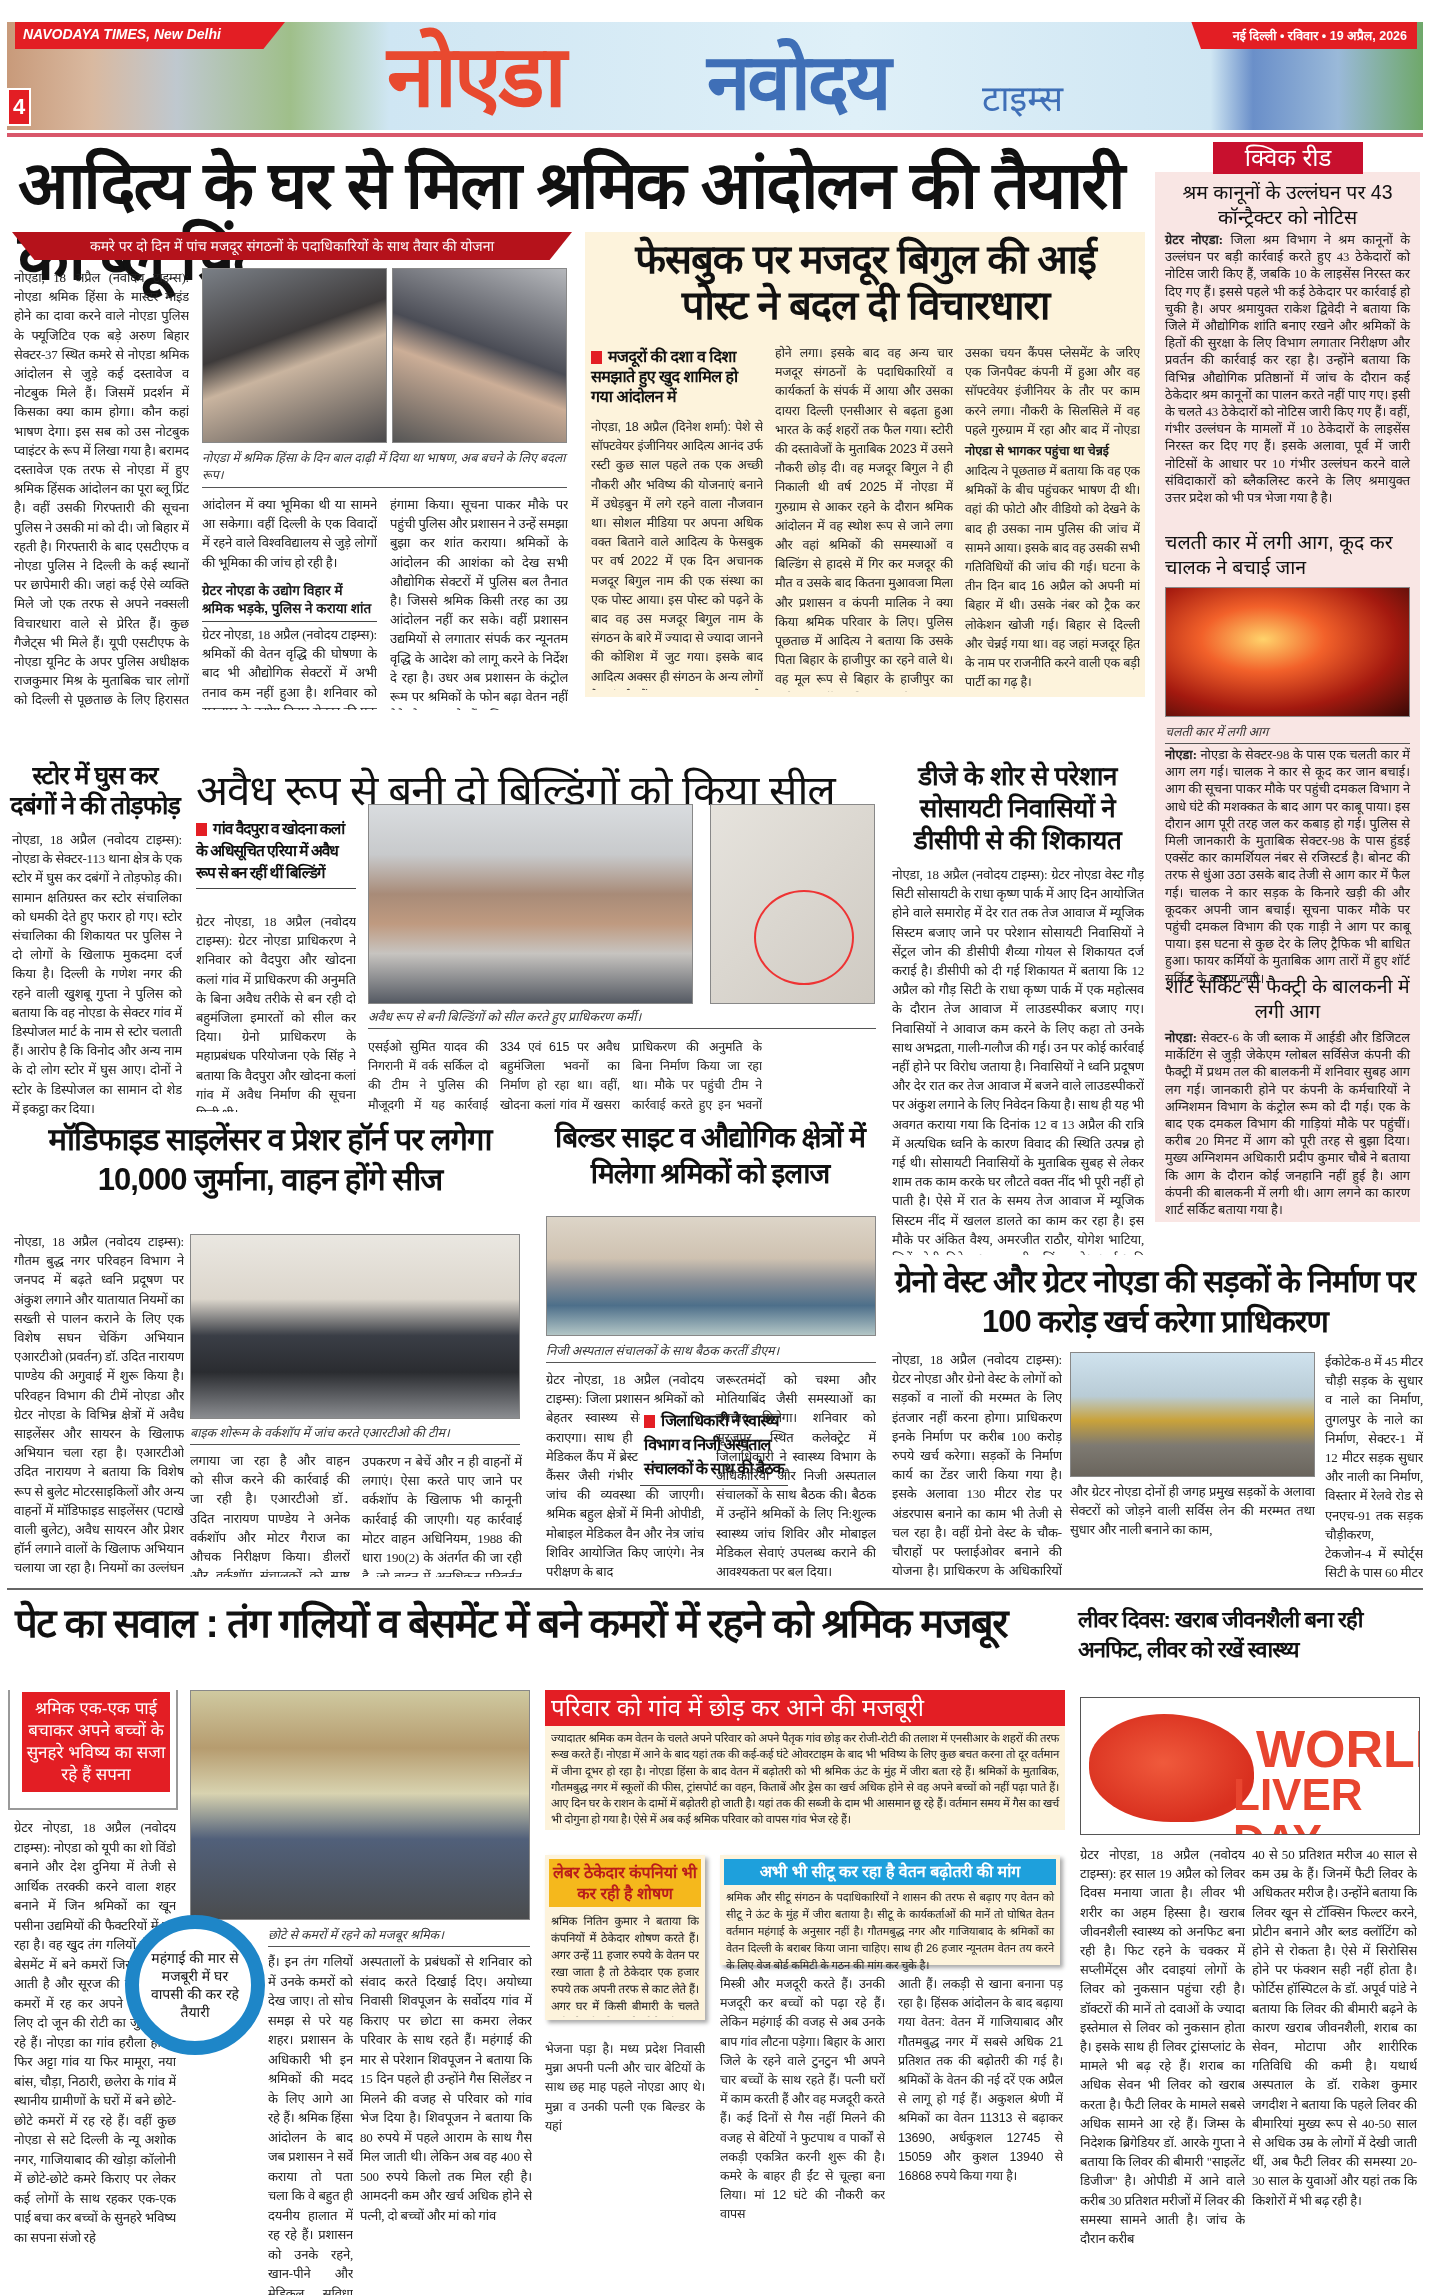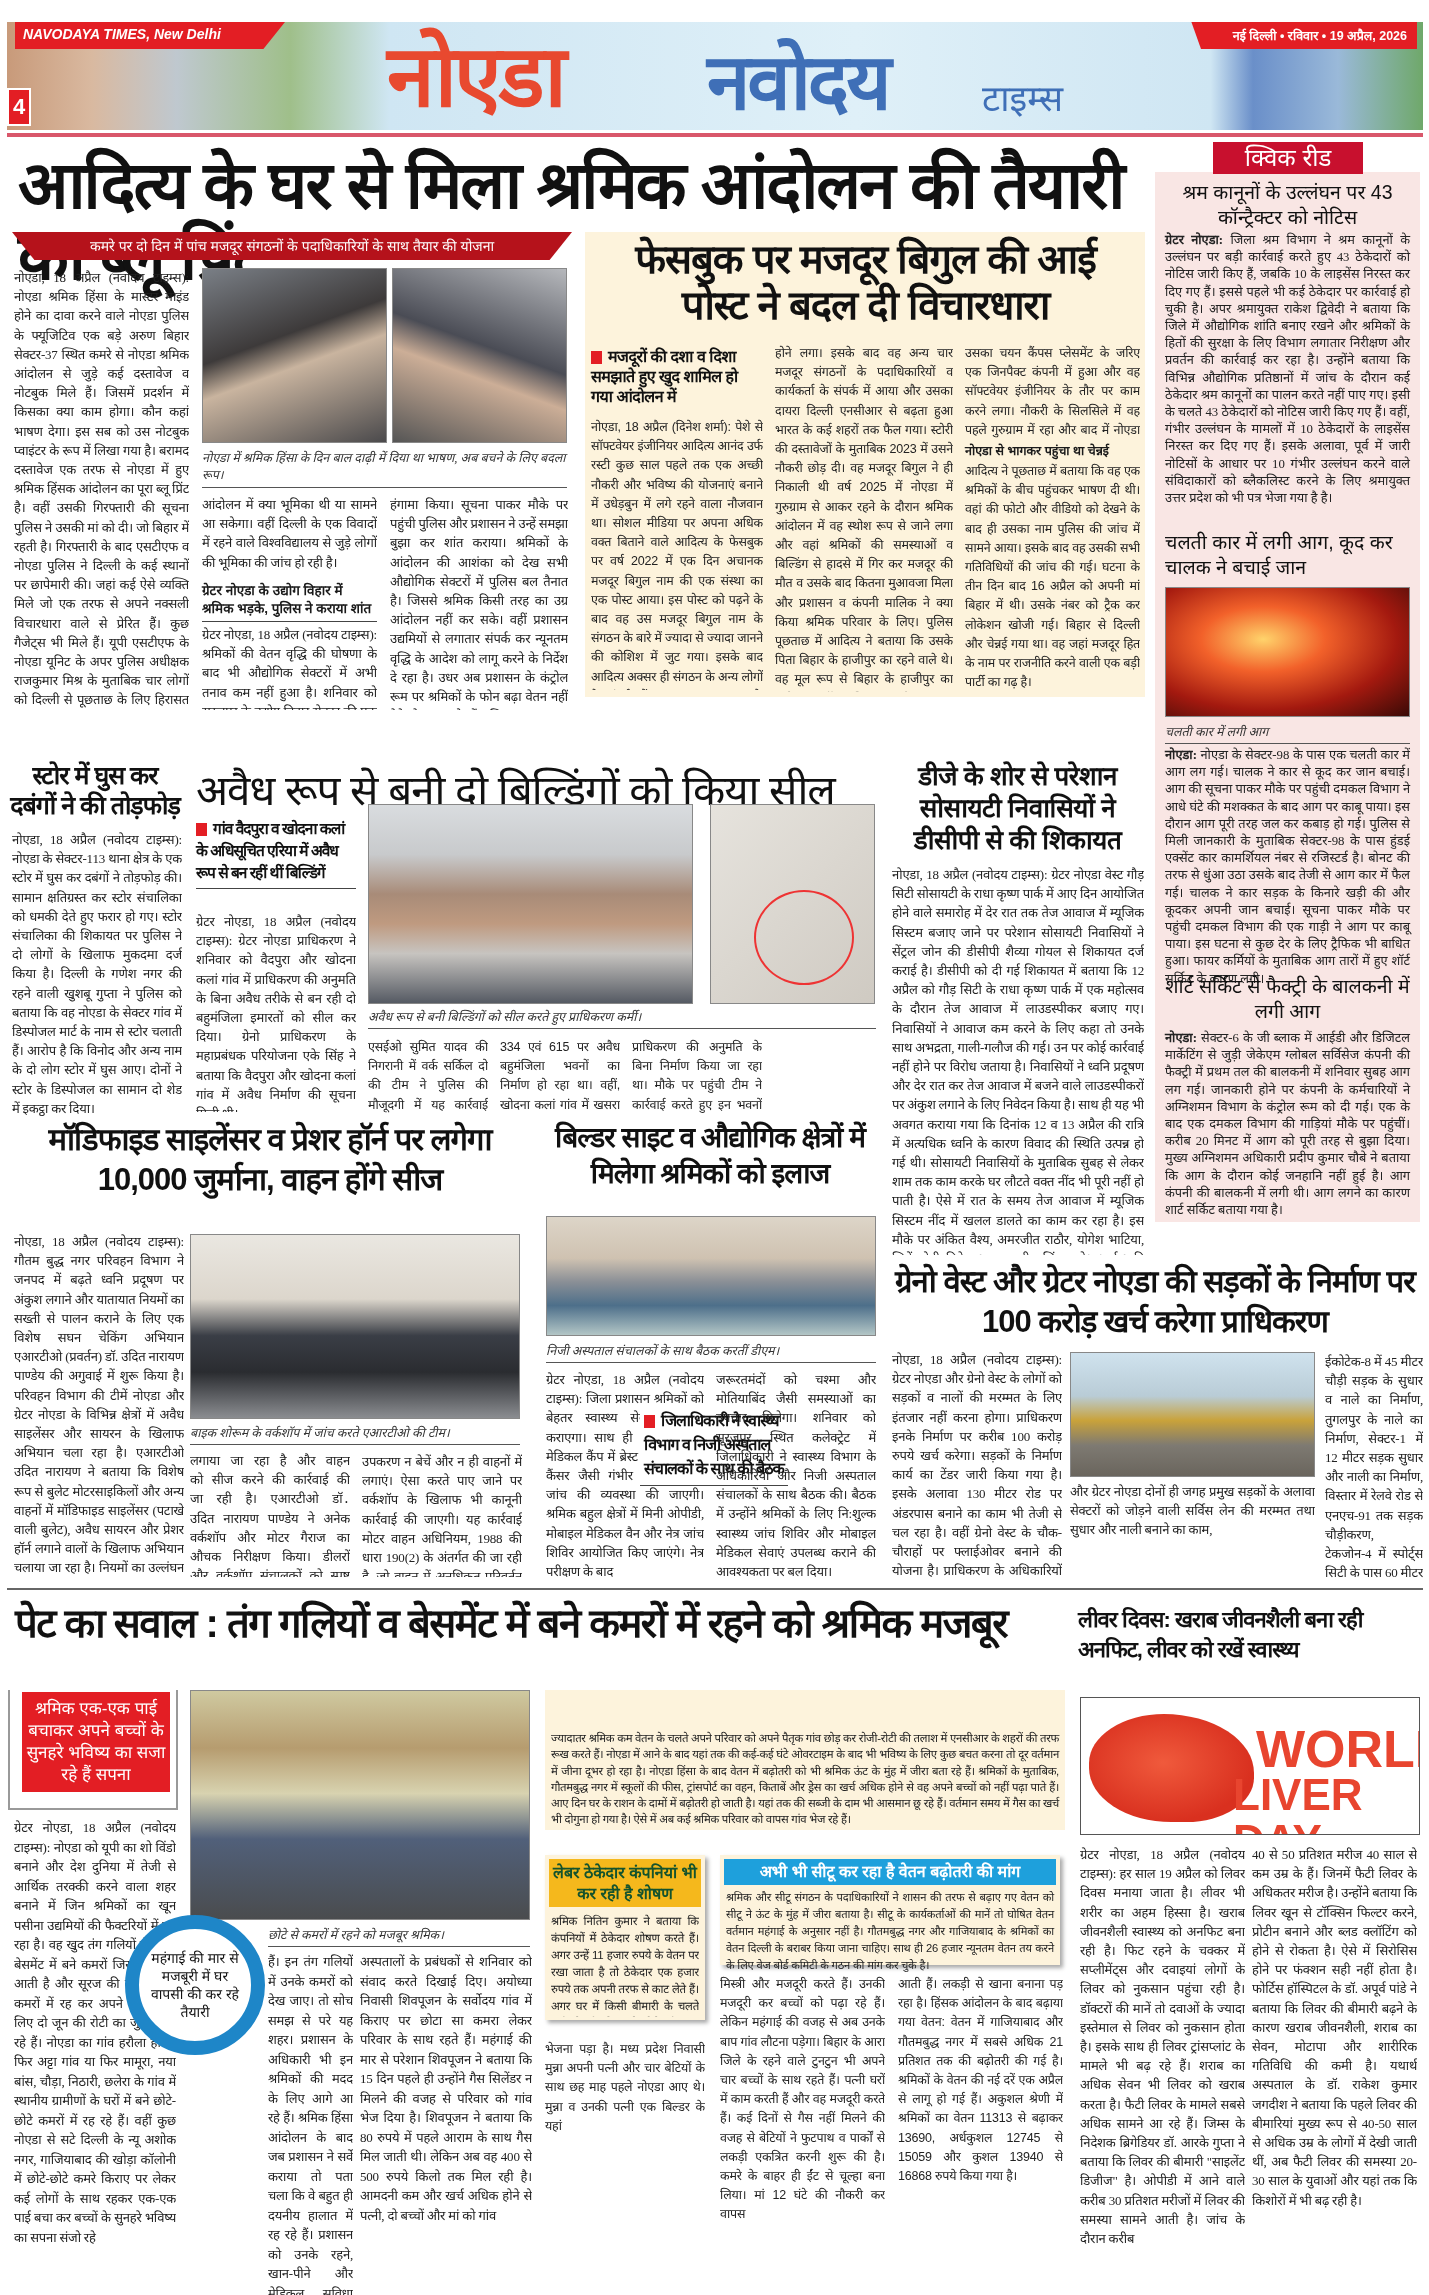--- a/index.html
+++ b/index.html
@@ -115,25 +115,26 @@
 <div class="abs cond" style="left:14px;top:1818px;width:162px;height:480px;overflow:hidden;font-family:'Liberation Serif',serif;font-size:13px;line-height:19.5px">ग्रेटर नोएडा, 18 अप्रैल (नवोदय टाइम्स): नोएडा को यूपी का शो विंडो बनाने और देश दुनिया में तेजी से आर्थिक तरक्की करने वाला शहर बनाने में जिन श्रमिकों का खून पसीना उद्यमियों की फैक्टरियों में बह रहा है। वह खुद तंग गलियों से लेकर बेसमेंट में बने कमरों जिसमें न हवा आती है और सूरज की रोशनी, ऐसे कमरों में रह कर अपने परिवार के लिए दो जून की रोटी का जुगाड़ कर रहे हैं। नोएडा का गांव हरौला हो या फिर अट्टा गांव या फिर मामूरा, नया बांस, चौड़ा, निठारी, छलेरा के गांव में स्थानीय ग्रामीणों के घरों में बने छोटे-छोटे कमरों में रह रहे हैं। वहीं कुछ नोएडा से सटे दिल्ली के न्यू अशोक नगर, गाजियाबाद की खोड़ा कॉलोनी में छोटे-छोटे कमरे किराए पर लेकर कई लोगों के साथ रहकर एक-एक पाई बचा कर बच्चों के सुनहरे भविष्य का सपना संजो रहे</div>
 <div class="abs photo" style="left:190px;top:1690px;width:340px;height:230px;background:linear-gradient(180deg,#cfc9a0 0%,#b69c6f 25%,#d8d3b0 45%,#51607a 65%,#4a4c4e 100%)"></div>
 <div class="abs" style="left:125px;top:1915px;width:140px;height:140px;border-radius:50%;background:#fff;border:14px solid #1e86c8;display:flex;align-items:center;justify-content:center">
   <div style="font-family:'Liberation Sans',sans-serif;font-size:14px;line-height:18px;text-align:center;width:102px;color:#111">महंगाई की मार से मजबूरी में घर वापसी की कर रहे तैयारी</div>
 </div>
 <div class="abs cap" style="left:268px;top:1926px;width:262px">छोटे से कमरों में रहने को मजबूर श्रमिक।</div>
 <div class="abs cond" style="left:268px;top:1952px;width:85px;height:345px;overflow:hidden;font-family:'Liberation Serif',serif;font-size:13px;line-height:19.5px">हैं। इन तंग गलियों में उनके कमरों को देख जाए। तो सोच समझ से परे यह शहर। प्रशासन के अधिकारी भी इन श्रमिकों की मदद के लिए आगे आ रहे हैं। श्रमिक हिंसा आंदोलन के बाद जब प्रशासन ने सर्वे कराया तो पता चला कि वे बहुत ही दयनीय हालात में रह रहे हैं। प्रशासन को उनके रहने, खान-पीने और मेडिकल सुविधा का ध्यान आया है। प्राधिकरण से उद्यमियों ने नए श्रमिक कुंज बनाने के लिए स्कीम लांच करने की मांग की है। वहीं, दूसरी ओर जिला प्रशासन भी मेडिकल सुविधाएं कम से कम कीमत पर श्रमिकों को मिले इसके लिए निजी</div>
 <div class="abs cond" style="left:360px;top:1952px;width:172px;height:345px;overflow:hidden;font-family:'Liberation Serif',serif;font-size:13px;line-height:19.5px">अस्पतालों के प्रबंधकों से शनिवार को संवाद करते दिखाई दिए। अयोध्या निवासी शिवपूजन के सर्वोदय गांव में किराए पर छोटा सा कमरा लेकर परिवार के साथ रहते हैं। महंगाई की मार से परेशान शिवपूजन ने बताया कि 15 दिन पहले ही उन्होंने गैस सिलेंडर न मिलने की वजह से परिवार को गांव भेज दिया है। शिवपूजन ने बताया कि 80 रुपये में पहले आराम के साथ गैस मिल जाती थी। लेकिन अब वह 400 से 500 रुपये किलो तक मिल रही है। आमदनी कम और खर्च अधिक होने से पत्नी, दो बच्चों और मां को गांव</div>
 
 <div class="abs" style="left:545px;top:1690px;width:520px;height:140px;background:#fdf3dc">
+  <div class="abs redbar" style="left:0;top:0;width:520px;height:36px;font-size:24px;line-height:36px;padding-left:6px;font-weight:normal">परिवार को गांव में छोड़ कर आने की मजबूरी</div>
   <div class="abs" style="left:6px;top:40px;width:508px;font-family:'Liberation Sans',sans-serif;font-size:11.4px;line-height:16.3px;color:#222;text-align:justify;letter-spacing:-0.3px">ज्यादातर श्रमिक कम वेतन के चलते अपने परिवार को अपने पैतृक गांव छोड़ कर रोजी-रोटी की तलाश में एनसीआर के शहरों की तरफ रूख करते हैं। नोएडा में आने के बाद यहां तक की कई-कई घंटे ओवरटाइम के बाद भी भविष्य के लिए कुछ बचत करना तो दूर वर्तमान में जीना दूभर हो रहा है। नोएडा हिंसा के बाद वेतन में बढ़ोतरी को भी श्रमिक ऊंट के मुंह में जीरा बता रहे हैं। श्रमिकों के मुताबिक, गौतमबुद्ध नगर में स्कूलों की फीस, ट्रांसपोर्ट का वहन, किताबें और ड्रेस का खर्च अधिक होने से वह अपने बच्चों को नहीं पढ़ा पाते हैं। आए दिन घर के राशन के दामों में बढ़ोतरी हो जाती है। यहां तक की सब्जी के दाम भी आसमान छू रहे हैं। वर्तमान समय में गैस का खर्च भी दोगुना हो गया है। ऐसे में अब कई श्रमिक परिवार को वापस गांव भेज रहे हैं।</div>
 </div>
 
 <div class="abs" style="left:545px;top:1855px;width:160px;height:165px;background:#fdf3dc;box-shadow:3px 3px 4px #aaa">
-  <div class="abs" style="left:4px;top:4px;width:152px;padding:3px;background:#f5b81c;font-family:'Liberation Sans',sans-serif;font-weight:bold;font-size:16px;line-height:21px;text-align:center;color:#14532d">लेबर ठेकेदार कंपनियां भी कर रही है शोषण</div>
+  <div class="abs" style="left:4px;top:4px;width:152px;padding:3px;background:#f5b81c;font-family:'Liberation Sans',sans-serif;font-weight:bold;font-size:16px;line-height:21px;text-align:center;color:#b91c1c">लेबर ठेकेदार कंपनियां भी कर रही है शोषण</div>
   <div class="abs cond" style="left:6px;top:58px;width:148px;height:104px;overflow:hidden;font-size:11.5px;line-height:17px">श्रमिक नितिन कुमार ने बताया कि कंपनियों में ठेकेदार शोषण करते हैं। अगर उन्हें 11 हजार रुपये के वेतन पर रखा जाता है तो ठेकेदार एक हजार रुपये तक अपनी तरफ से काट लेते हैं। अगर घर में किसी बीमारी के चलते छुट्टी ले ली तो उसके पैसे भी काट लिए जाते हैं। वेतन में से कई कटौती के बाद घर के लिए पैसे भेजने होते हैं। ऐसे में वह खुद के खर्च में कटौती कर पैसे भेजते हैं।</div>
 </div>
 
 <div class="abs" style="left:720px;top:1855px;width:340px;height:110px;background:#fdf3dc;box-shadow:3px 3px 4px #aaa">
   <div class="abs" style="left:4px;top:4px;width:332px;height:26px;background:#1ea0dc;color:#fff;font-family:'Liberation Sans',sans-serif;font-weight:bold;font-size:16px;line-height:26px;text-align:center">अभी भी सीटू कर रहा है वेतन बढ़ोतरी की मांग</div>
   <div class="abs cond" style="left:6px;top:34px;width:328px;font-size:11.2px;line-height:17px">श्रमिक और सीटू संगठन के पदाधिकारियों ने शासन की तरफ से बढ़ाए गए वेतन को सीटू ने ऊंट के मुंह में जीरा बताया है। सीटू के कार्यकर्ताओं की मानें तो घोषित वेतन वर्तमान महंगाई के अनुसार नहीं है। गौतमबुद्ध नगर और गाजियाबाद के श्रमिकों का वेतन दिल्ली के बराबर किया जाना चाहिए। साथ ही 26 हजार न्यूनतम वेतन तय करने के लिए वेज बोर्ड कमिटी के गठन की मांग कर चुके है।</div>
 </div>
 
 <div class="abs cond" style="left:545px;top:2040px;width:160px;height:115px;overflow:hidden">भेजना पड़ा है। मध्य प्रदेश निवासी मुन्ना अपनी पत्नी और चार बेटियों के साथ छह माह पहले नोएडा आए थे। मुन्ना व उनकी पत्नी एक बिल्डर के यहां</div>
 <div class="abs cond" style="left:720px;top:1975px;width:165px;height:322px;overflow:hidden">मिस्त्री और मजदूरी करते हैं। उनकी मजदूरी कर बच्चों को पढ़ा रहे हैं। लेकिन महंगाई की वजह से अब उनके बाप गांव लौटना पड़ेगा। बिहार के आरा जिले के रहने वाले टुनटुन भी अपने चार बच्चों के साथ रहते हैं। पत्नी घरों में काम करती हैं और वह मजदूरी करते हैं। कई दिनों से गैस नहीं मिलने की वजह से बेटियों ने फुटपाथ व पार्कों से लकड़ी एकत्रित करनी शुरू की है। कमरे के बाहर ही ईंट से चूल्हा बना लिया। मां 12 घंटे की नौकरी कर वापस</div>

